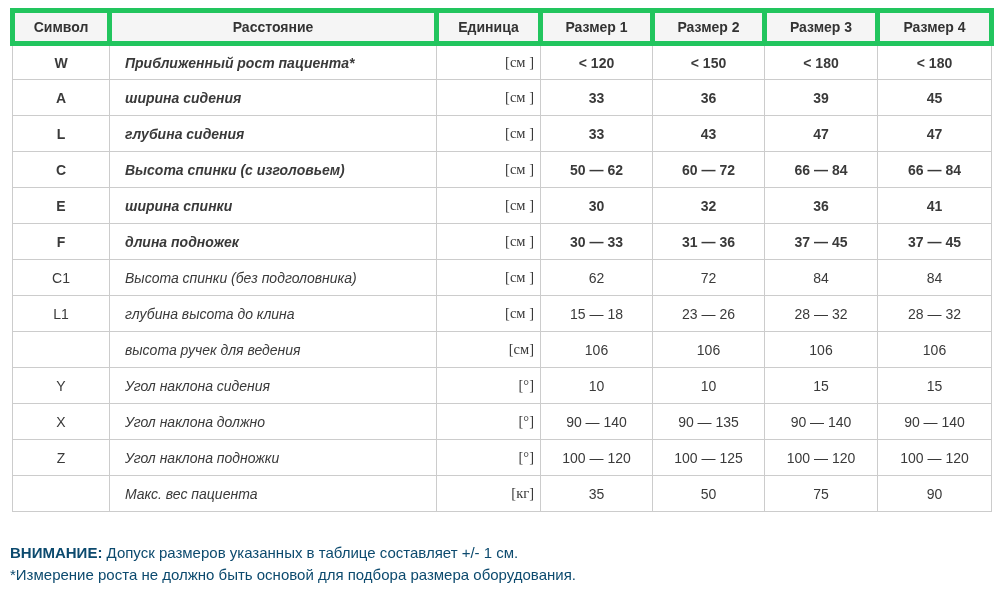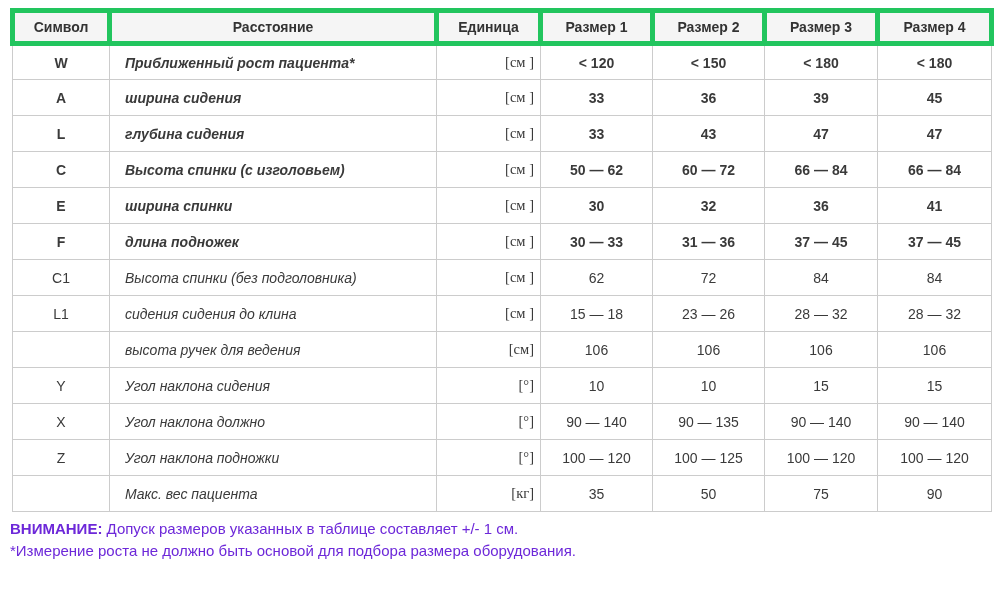--- a/index.html
+++ b/index.html
@@ -56,24 +56,24 @@
   table.size-table tr.bold-row td {
     font-weight: 700;
   }
   table.size-table td.unit-cell {
     font-family: "Liberation Serif", "DejaVu Serif", serif;
     font-size: 14.5px;
     font-weight: 400 !important;
     text-align: right;
   }
   .footnotes {
-    margin-top: 6px;
+    margin-top: 30px;
     font-size: 15px;
     line-height: 22px;
-    color: #6d28d9;
+    color: #0c4a6e;
   }
   .footnotes .warn-label { font-weight: 700; }
 </style>
 </head>
 <body>
 
 <div class="page">
 
   <table class="size-table">
     <colgroup>
@@ -155,21 +155,21 @@
       <td class="symbol-cell">C1</td>
       <td class="name-cell">Высота спинки (без подголовника)</td>
       <td class="unit-cell">[см ]</td>
       <td class="value-cell">62</td>
       <td class="value-cell">72</td>
       <td class="value-cell">84</td>
       <td class="value-cell">84</td>
     </tr>
         <tr>
       <td class="symbol-cell">L1</td>
-      <td class="name-cell">сидения сидения до клина</td>
+      <td class="name-cell">глубина высота до клина</td>
       <td class="unit-cell">[см ]</td>
       <td class="value-cell">15 — 18</td>
       <td class="value-cell">23 — 26</td>
       <td class="value-cell">28 — 32</td>
       <td class="value-cell">28 — 32</td>
     </tr>
         <tr>
       <td class="symbol-cell"></td>
       <td class="name-cell">высота ручек для ведения</td>
       <td class="unit-cell">[см]</td>

